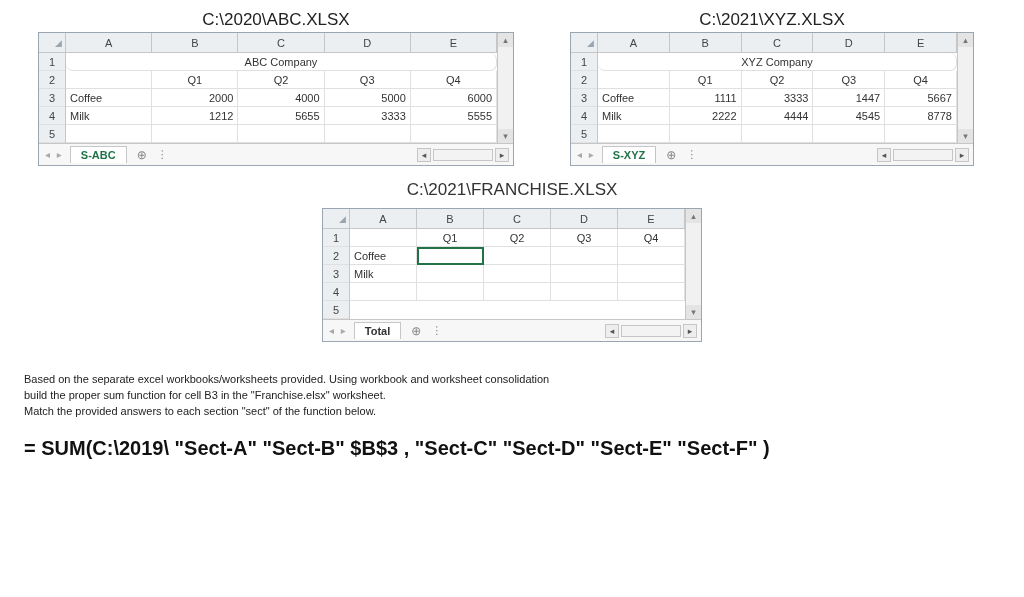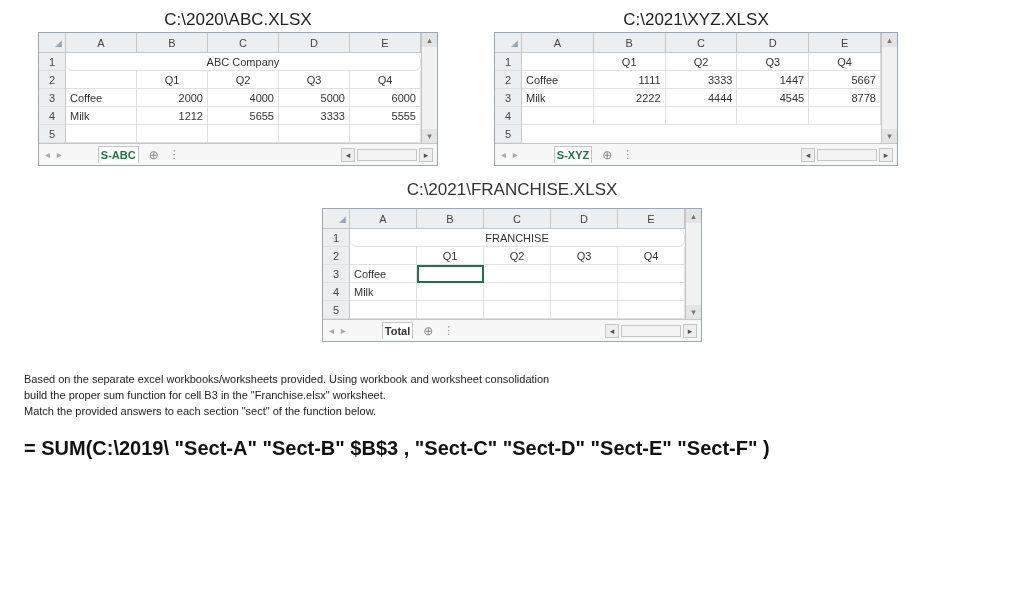--- a/index.html
+++ b/index.html
@@ -19,21 +19,21 @@
     text-align: center;
     margin-bottom: 2px;
   }
   .top-row {
     display: flex;
     gap: 20px;
     justify-content: flex-start;
     margin-left: 14px;
   }
   .wb-block { display: flex; flex-direction: column; }
-  .wb-block.abc { width: 400px; }
+  .wb-block.abc { width: 476px; }
   .wb-block.xyz { width: 404px; margin-left: 36px; }
   .wb-block.fr  { width: 380px; margin: 0 auto; }
 
   .grid-wrap {
     border: 1px solid #9aa6b2;
     background: #fff;
     display: flex;
     flex-direction: column;
   }
   .grid-body { display: flex; }
@@ -96,27 +96,26 @@
     height:22px;
     border-top:1px solid #c6c6c6;
     background:#f7f7f7;
     display:flex;align-items:center;
     font-size:11px;
     gap:6px;
     padding-left:6px;
   }
   .tabnav{color:#aaa;font-size:10px;letter-spacing:2px;}
   .tab {
-    padding:2px 2px;
+    padding:2px 10px;
     border:1px solid #c6c6c6;
     border-bottom:none;
     background:#fff;
     font-weight:700;
     color:#217346;
-    margin-left:28px;
   }
   .tab.plain{font-weight:700;color:#333;}
   .tabplus{color:#888;font-size:12px;padding:0 4px;}
   .tabdots{color:#888;}
   .hscroll{margin-left:auto;display:flex;align-items:center;gap:2px;padding-right:4px;}
   .hscroll .hbtn{width:14px;height:14px;border:1px solid #c6c6c6;background:#eee;font-size:9px;display:flex;align-items:center;justify-content:center;color:#555;}
   .hscroll .track{width:60px;height:12px;border:1px solid #c6c6c6;background:#f3f3f3;}
 
   .mid-label { text-align:center; font-size:17px; margin-top:14px; margin-bottom:8px; }
 
@@ -213,20 +212,23 @@
         </div>
         <div class="cols-area">
           <div class="chdrs">
             <div class="chdr">A</div>
             <div class="chdr">B</div>
             <div class="chdr">C</div>
             <div class="chdr">D</div>
             <div class="chdr">E</div>
           </div>
           <div class="datarow">
+            <div class="cell merge-title">XYZ Company</div>
+          </div>
+          <div class="datarow">
             <div class="cell"></div>
             <div class="cell c">Q1</div>
             <div class="cell c">Q2</div>
             <div class="cell c">Q3</div>
             <div class="cell c">Q4</div>
           </div>
           <div class="datarow">
             <div class="cell">Coffee</div>
             <div class="cell r">1111</div>
             <div class="cell r">3333</div>
@@ -280,23 +282,20 @@
         <div class="rhdr">4</div>
         <div class="rhdr">5</div>
       </div>
       <div class="cols-area">
         <div class="chdrs">
           <div class="chdr">A</div>
           <div class="chdr">B</div>
           <div class="chdr">C</div>
           <div class="chdr">D</div>
           <div class="chdr">E</div>
-        </div>
-        <div class="datarow">
-          <div class="cell merge-title">FRANCHISE</div>
         </div>
         <div class="datarow">
           <div class="cell"></div>
           <div class="cell c">Q1</div>
           <div class="cell c">Q2</div>
           <div class="cell c">Q3</div>
           <div class="cell c">Q4</div>
         </div>
         <div class="datarow">
           <div class="cell">Coffee</div>

